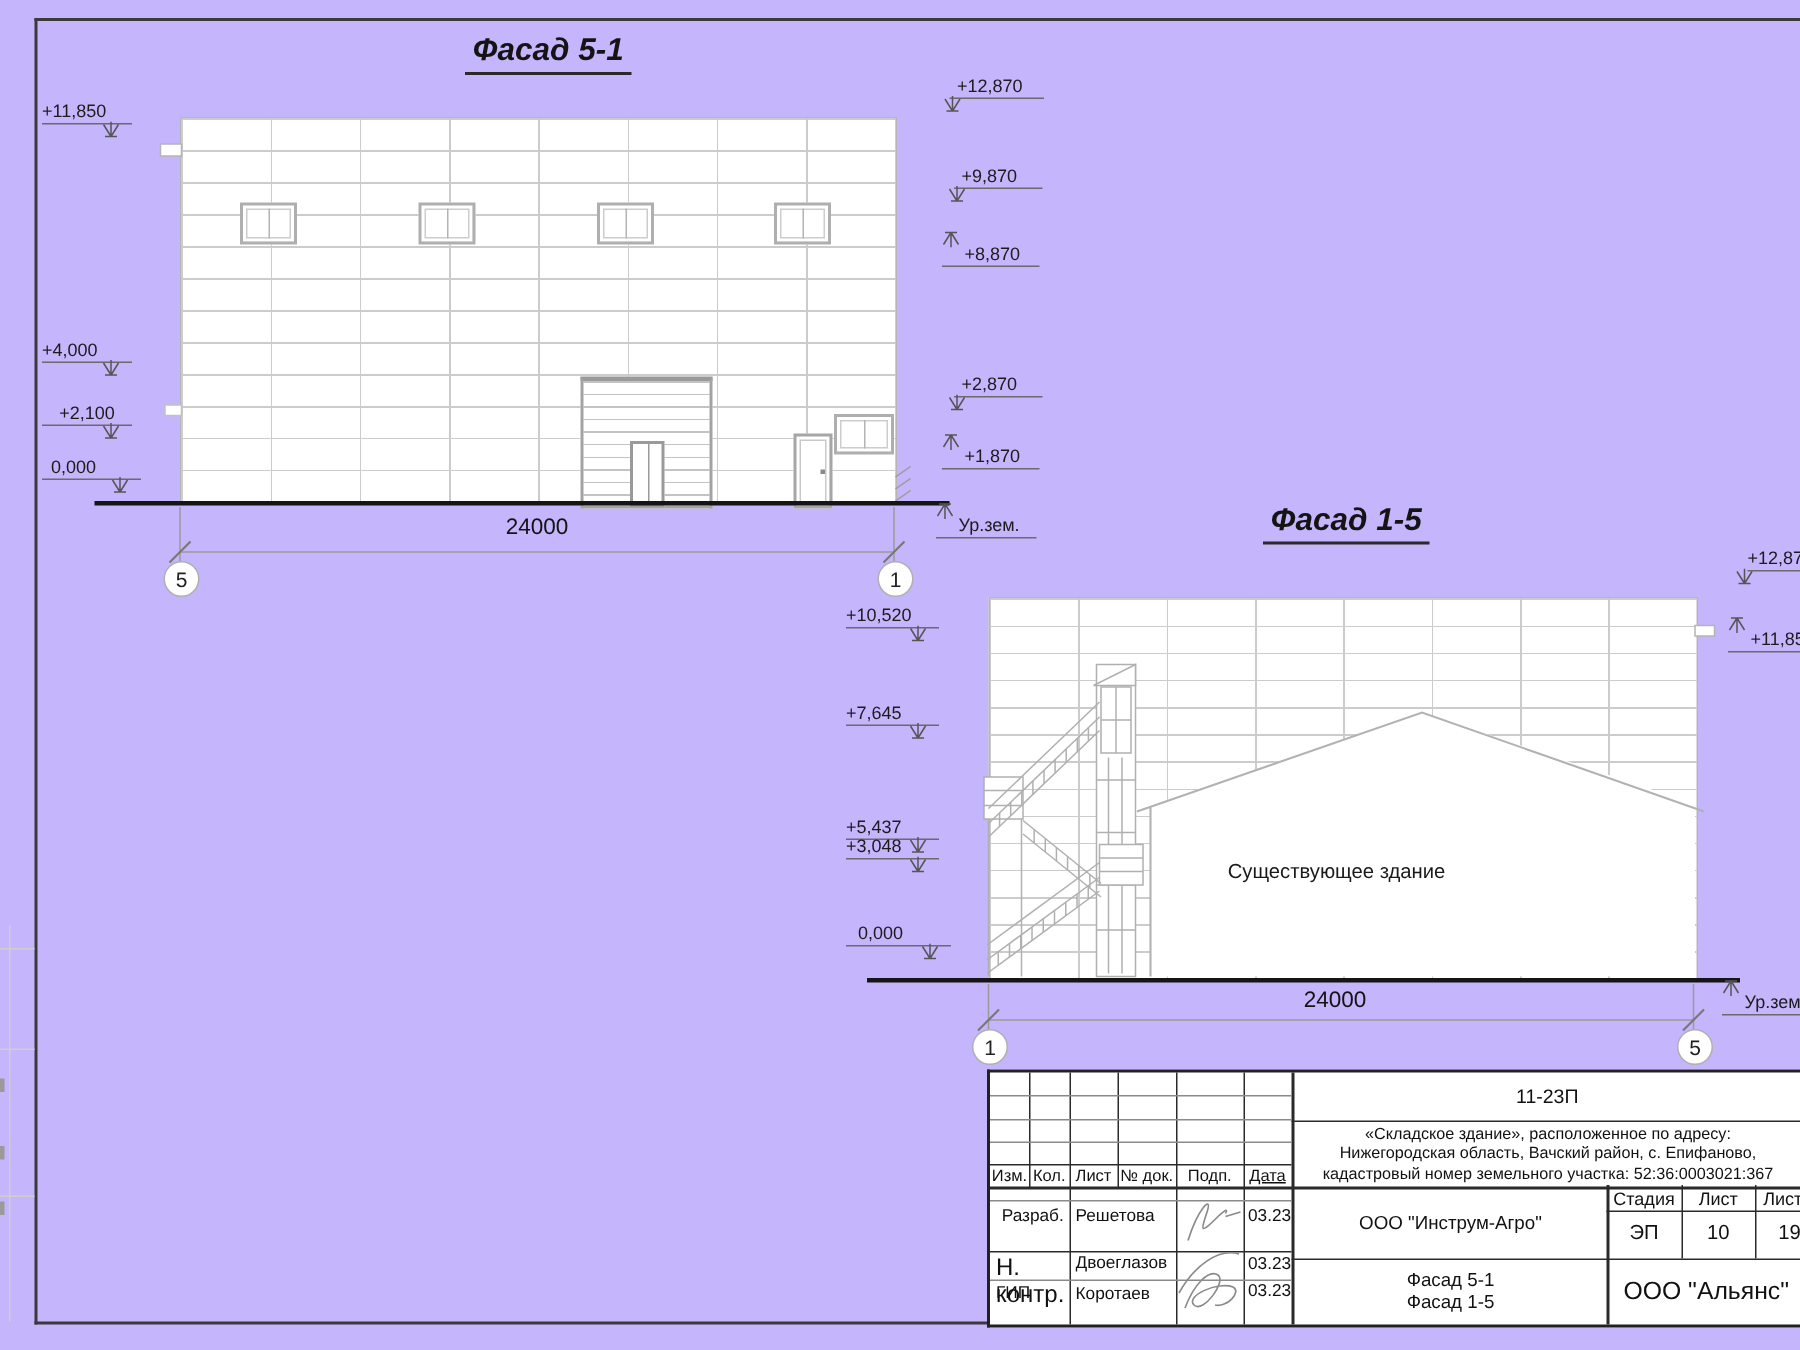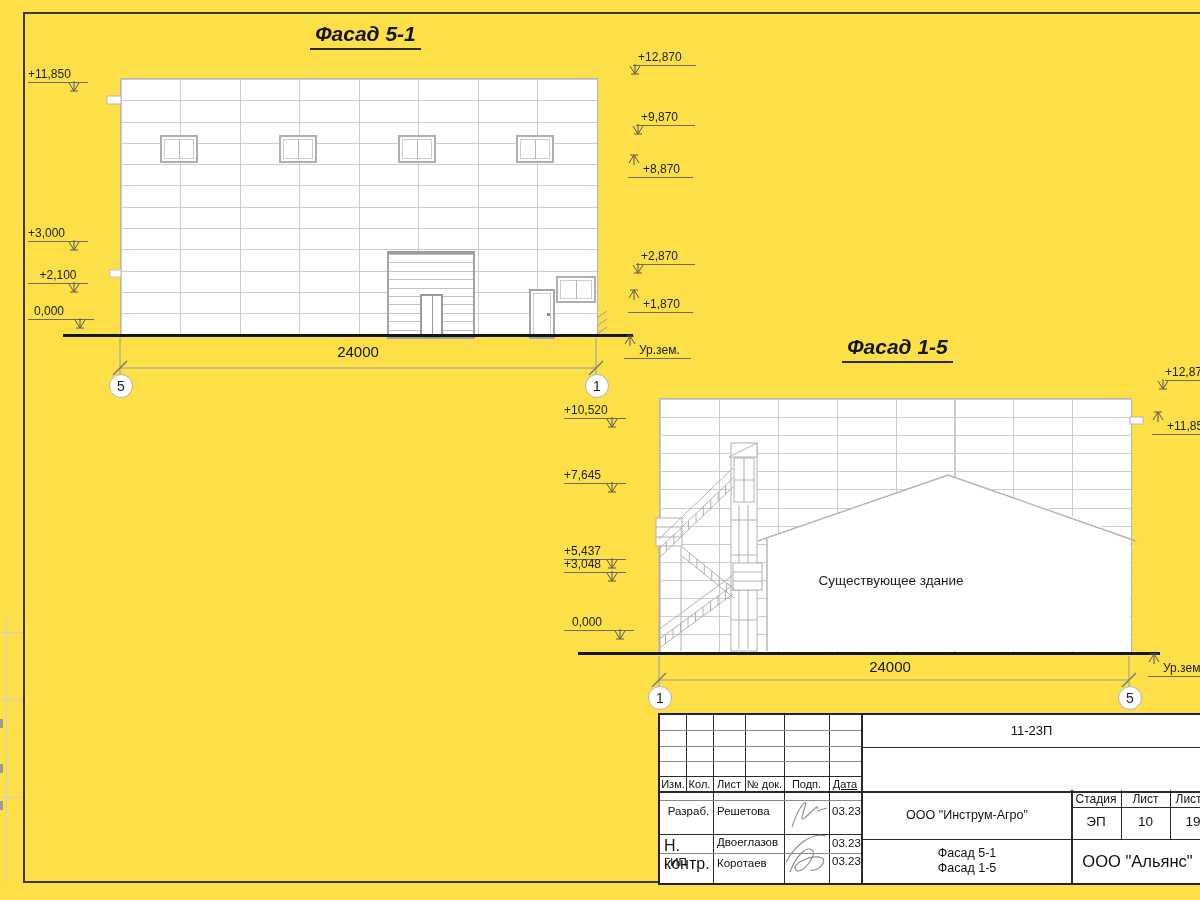--- a/index.html
+++ b/index.html
@@ -1,16 +1,16 @@
 <!DOCTYPE html>
 <html><head>
 <meta charset="utf-8">
 <style>
   html,body{margin:0;padding:0;background:#ffffff;}
-  .page{position:relative;width:1200px;height:900px;background:#fde047;overflow:hidden;
+  .page{position:relative;width:1200px;height:900px;background:#c4b5fd;overflow:hidden;
         font-family:"Liberation Sans", sans-serif;color:#1a1a1a;}
   
   .frame-line{position:absolute;background:#3a3a3a;}
   .strip-line{position:absolute;background:#cfcfcf;}
   .strip-mark{position:absolute;background:#9a9a9a;}
   
   .fgrid{position:absolute;border:1px solid #b6b6b6;background-color:#fff;}
   .f1grid{left:120px;top:78px;width:476px;height:256px;
     background-image:repeating-linear-gradient(to right,#cccccc 0 1px,transparent 1px 59.5px),
                      repeating-linear-gradient(to bottom,#cccccc 0 1px,transparent 1px 21.3px);}
@@ -190,21 +190,21 @@
 
   <div class="exist-lbl" style="left:791px;top:573px;width:200px;">Существующее здание</div>
 
   <div class="elev elev-down" style="left:28px;top:67px;width:60px;">
     <span class="lbl">+11,850</span>
     <svg class="glyph glyph-right" width="16" height="14" viewBox="0 0 16 14">
         <path d="M8 0 V9 M3 2 L8 10 M13 2 L8 10 M4 10 H12" stroke="#555" fill="none"></path>
       </svg>
     </div>
   <div class="elev elev-down" style="left:28px;top:226px;width:60px;">
-    <span class="lbl">+3,000</span>
+    <span class="lbl">+4,000</span>
     <svg class="glyph glyph-right" width="16" height="14" viewBox="0 0 16 14">
         <path d="M8 0 V9 M3 2 L8 10 M13 2 L8 10 M4 10 H12" stroke="#555" fill="none"></path>
       </svg>
     </div>
   <div class="elev elev-down" style="left:28px;top:268px;width:60px;text-align:center;">
     <span class="lbl">+2,100</span>
     <svg class="glyph glyph-right" width="16" height="14" viewBox="0 0 16 14">
         <path d="M8 0 V9 M3 2 L8 10 M13 2 L8 10 M4 10 H12" stroke="#555" fill="none"></path>
       </svg>
     </div>
@@ -344,20 +344,25 @@
     <div class="cell" style="left:172px;top:140px;width:29px;font-size:11.5px;">03.23</div>
 
     <svg class="sig" style="left:126px;top:80px;" width="46" height="38" viewBox="0 0 46 38">
       <path d="M6 32 C13 10 22 2 19 12 C16 22 12 30 24 18 C30 12 33 10 31 14 M31 16 L41 13" stroke="#8a8a8a" stroke-width="1.1" fill="none"></path>
       </svg>
     <svg class="sig" style="left:122px;top:113px;" width="52" height="52" viewBox="0 0 52 52">
       <path d="M4 34 C14 16 30 4 44 8 M8 44 C14 28 24 18 30 22 C36 26 20 48 14 42 C8 36 30 26 40 30 C46 33 36 44 28 42" stroke="#8a8a8a" stroke-width="1.1" fill="none"></path>
       </svg>
 
     <div class="cell c" style="left:201px;top:8px;width:341px;font-size:13px;">11-23П</div>
+    <div class="cell c" style="left:204px;top:35px;width:336px;font-size:10.8px;line-height:13.4px;">
+      <span style="display:block;">«Складское здание», расположенное по адресу:</span>
+      <span style="display:block;">Нижегородская область, Вачский район, с. Епифаново,</span>
+      <span style="display:block;">кадастровый номер земельного участка: 52:36:0003021:367</span>
+    </div>
     <div class="cell c" style="left:203px;top:93px;width:208px;font-size:12.5px;">ООО "Инструм-Агро"</div>
     <div class="cell c" style="left:411px;top:77px;width:50px;font-size:12px;line-height:15px;">Стадия</div>
     <div class="cell c" style="left:461px;top:77px;width:49px;font-size:12px;line-height:15px;">Лист</div>
     <div class="cell c" style="left:510px;top:77px;width:50px;font-size:12px;line-height:15px;">Листов</div>
     <div class="cell c" style="left:411px;top:99px;width:50px;font-size:13.5px;">ЭП</div>
     <div class="cell c" style="left:461px;top:99px;width:49px;font-size:13.5px;">10</div>
     <div class="cell c" style="left:510px;top:99px;width:46px;font-size:13.5px;">19</div>
     <div class="cell c" style="left:203px;top:131px;width:208px;font-size:12.5px;line-height:15px;">
       <span style="display:block;">Фасад 5-1</span>
       <span style="display:block;">Фасад 1-5</span>

